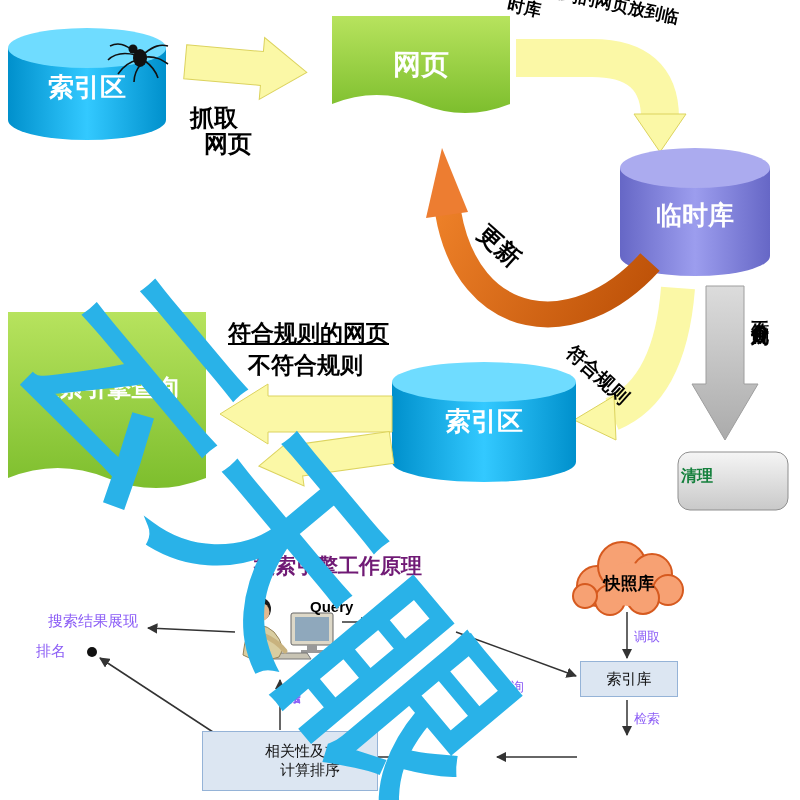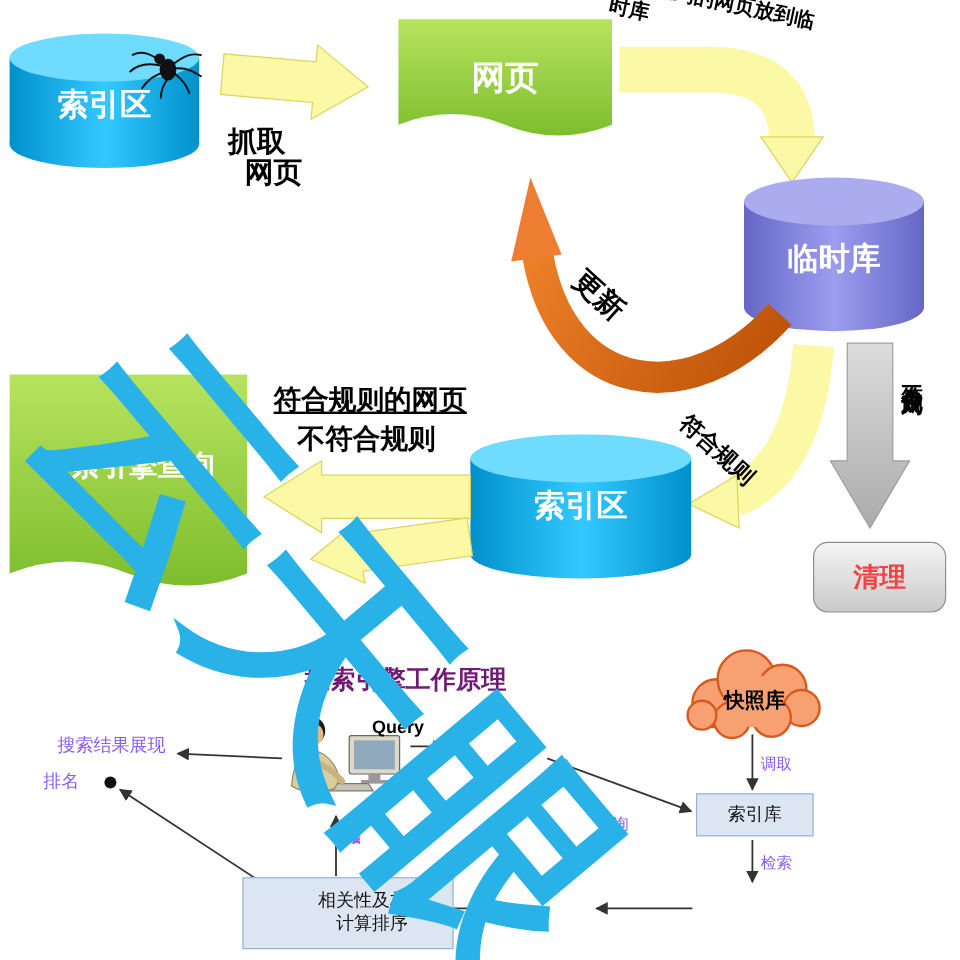--- a/index.html
+++ b/index.html
@@ -172,21 +172,21 @@
 
   <div class="note rot42" style="left:578px;top:340px;font-size:19px;">符合规则</div>
 
   <div class="note vert" style="left:748px;top:306px;font-size:18px;letter-spacing:2px;">不符合规则</div>
 
   <div class="note" style="left:228px;top:318px;font-size:23px;text-decoration:underline;">符合规则的网页</div>
   <div class="note" style="left:248px;top:350px;font-size:23px;">不符合规则</div>
 
   <div class="node-label" style="left:392px;top:404px;width:184px;font-size:26px;">索引区</div>
 
-  <div class="node-label" style="left:678px;top:466px;width:110px;font-size:22px;color:#ef4444;">清理</div>
+  <div class="node-label" style="left:642px;top:466px;width:110px;font-size:16px;color:#15803d;">清理</div>
 
   <div class="node-label" style="left:8px;top:372px;width:198px;font-size:24px;">搜索引擎查询</div>
 
   <div class="note" style="left:254px;top:552px;font-size:21px;color:#701a75;">搜索引擎工作原理</div>
 
   <div class="note" style="left:310px;top:598px;font-size:15px;">Query</div>
 
 
   <div class="note" style="left:598px;top:572px;width:62px;text-align:center;font-size:17px;">快照库</div>
 

